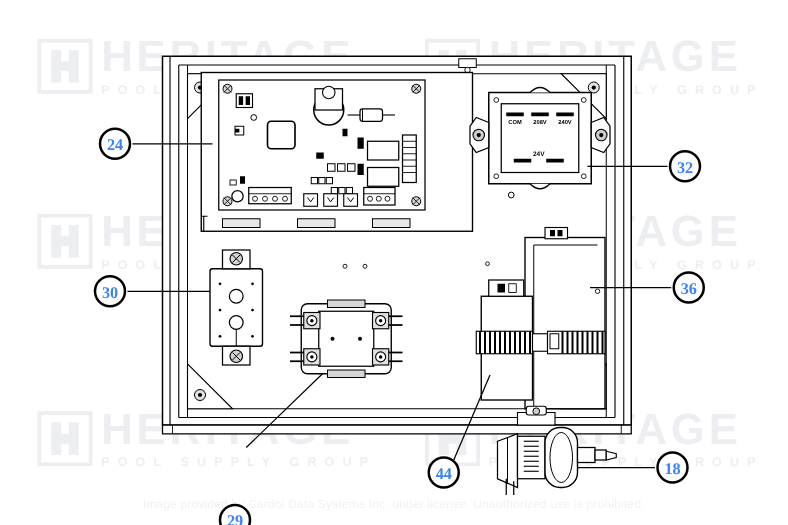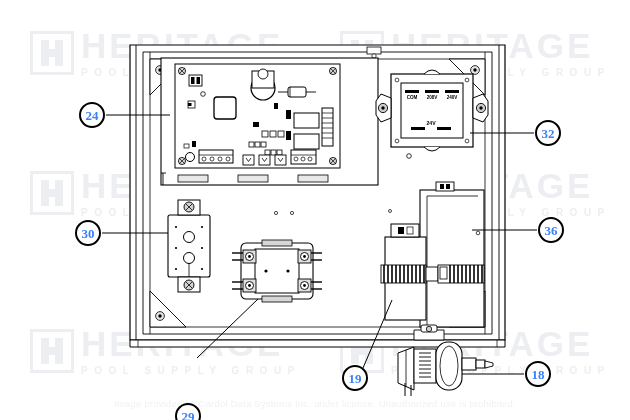--- a/index.html
+++ b/index.html
@@ -553,21 +553,21 @@
   <div class="callout" style="left:538px; top:217px;">
     <span>36</span>
   </div>
   <div class="callout" style="left:75px; top:220px;align-items:center;">
     <span>30</span>
   </div>
   <div class="callout" style="left:175px; top:355px;margin-top:48px;">
     <span>29</span>
   </div>
   <div class="callout" style="left:342px; top:365px;">
-    <span>19</span>
+    <span>44</span>
   </div>
   <div class="callout" style="left:525px; top:361px;">
     <span>18</span>
   </div>
 
   <div id="footer-notice">Image provided by Cardol Data Systems Inc. under license. Unauthorized use is prohibited.</div>
 
 </div>
 
 </body></html>

